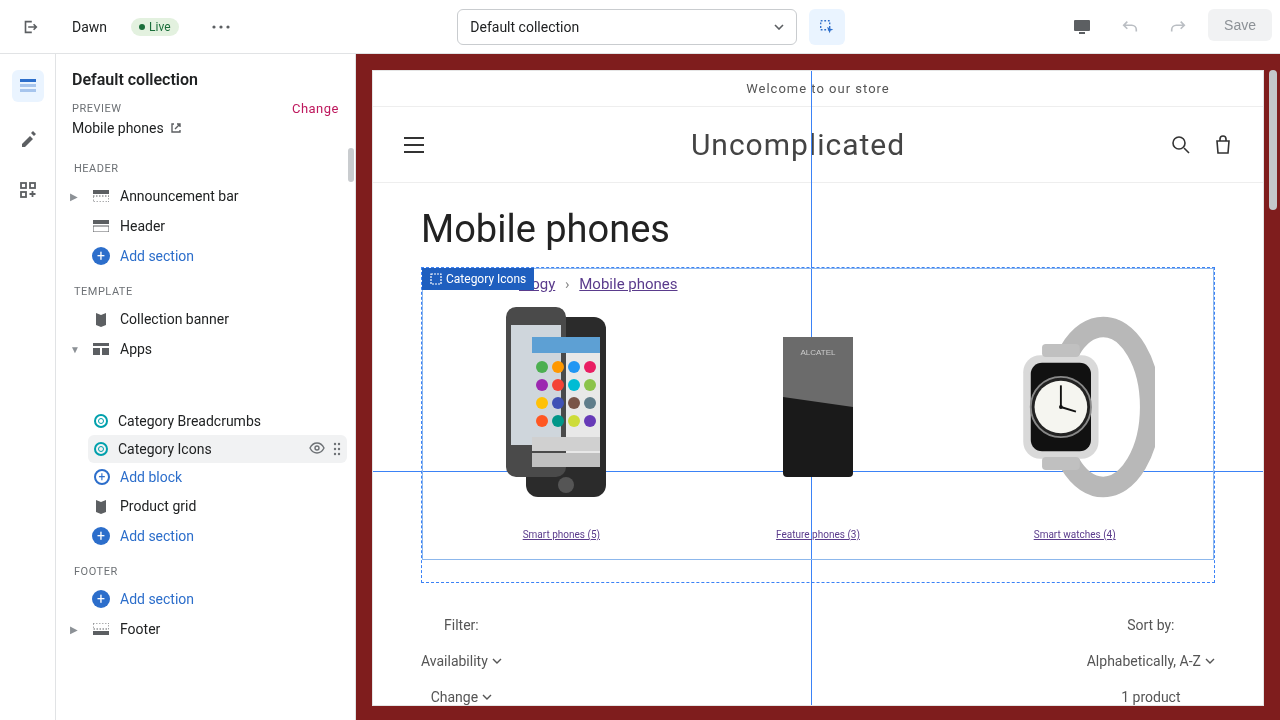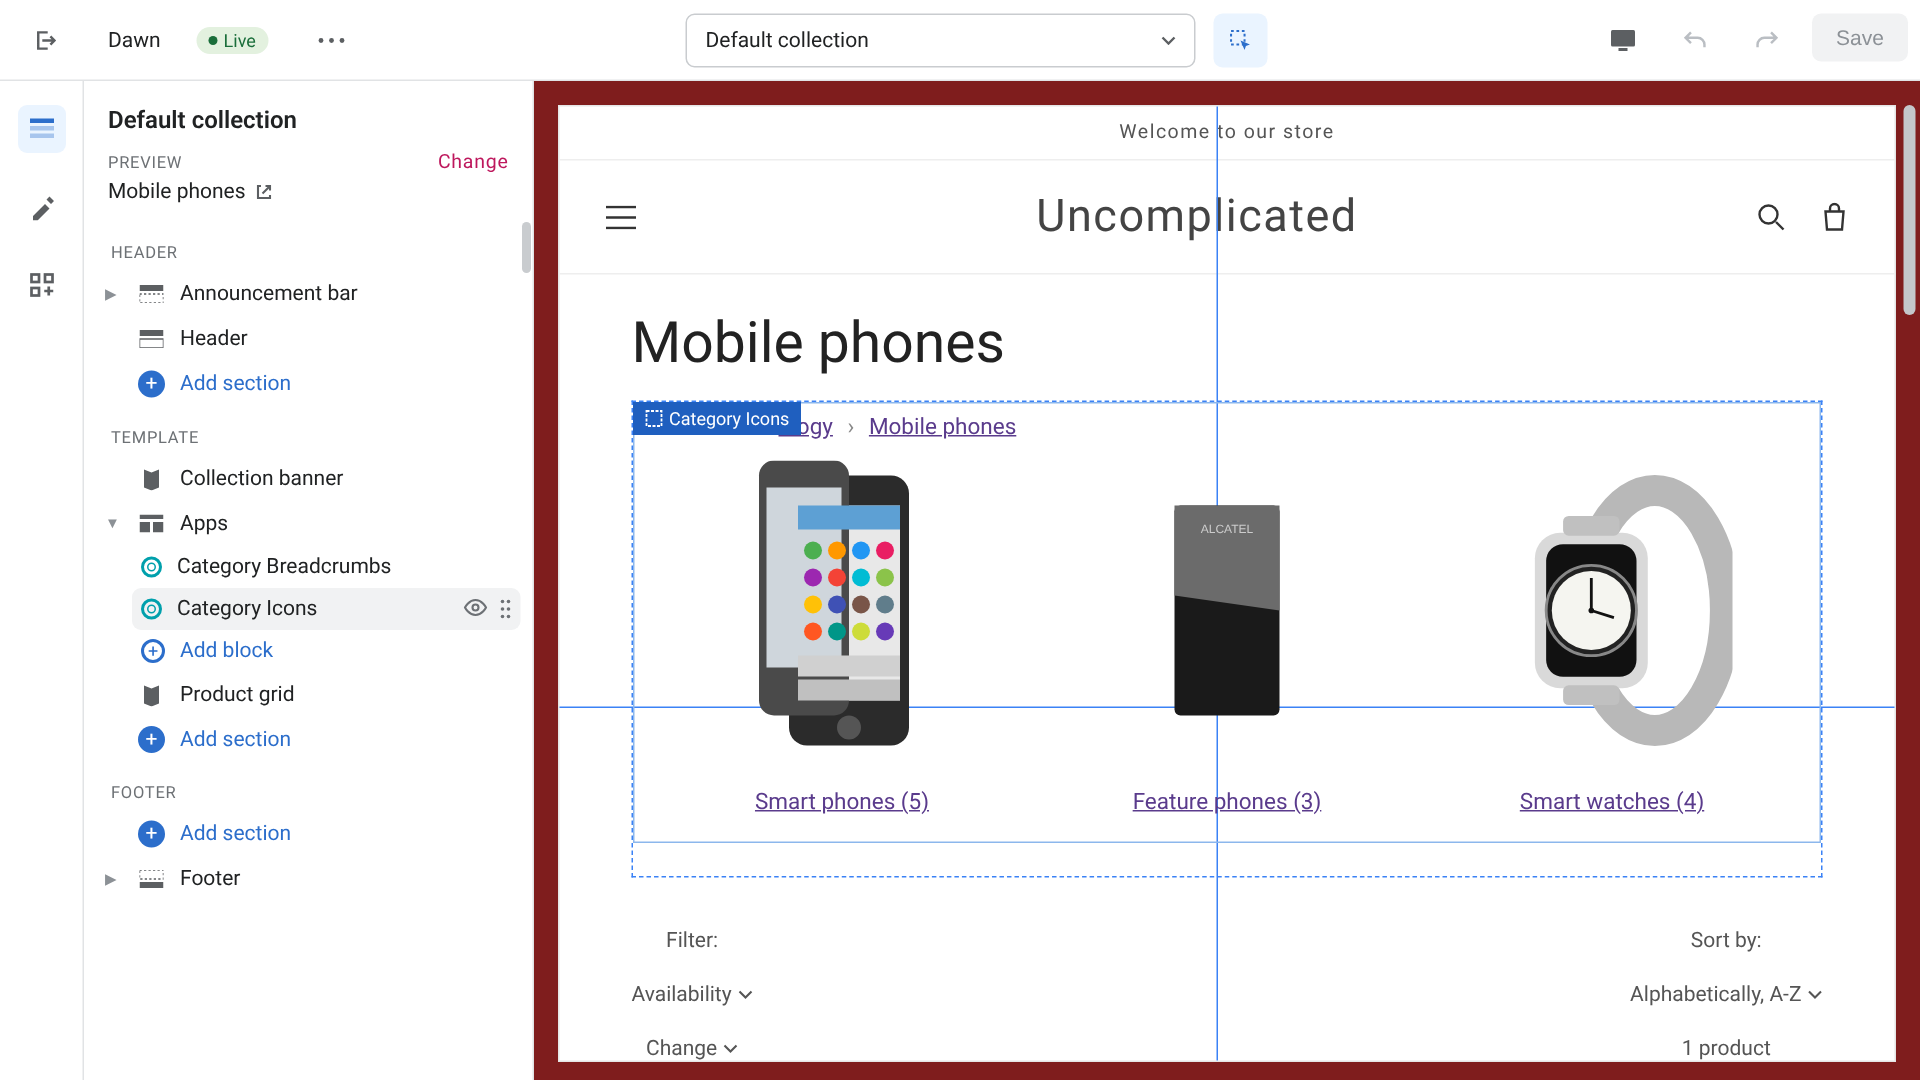--- a/index.html
+++ b/index.html
@@ -29,21 +29,21 @@
 .change-link { color: #be185d; font-size: 13px; text-transform:none; cursor: pointer; }
 .preview-value { display: flex; align-items: center; gap: 6px; margin-top: 4px; font-size: 14px; }
 .tree { flex: 1; overflow-y: auto; padding: 0 8px 16px; position:relative; }
 .tree-scrollbar { position:absolute; right:1px; top:0; width:6px; height:34px; background:#c9cccf; border-radius:3px; }
 .group-label { font-size: 11px; color: #6d7175; text-transform: uppercase; letter-spacing: 0.5px; padding: 14px 10px 6px; }
 .tree-item { display: flex; align-items: center; gap: 10px; padding: 6px 6px; border-radius: 6px; cursor: pointer; font-size: 14px; }
 .tree-item.selected { background: #f1f2f3; }
 .caret { width: 12px; color: #8c9196; font-size: 10px; }
 .caret.spacer { visibility:hidden; }
 .sec-icon { width: 18px; height: 18px; display: flex; align-items: center; justify-content: center; color: #5c5f62; }
-.nested { margin-left: 24px; }
+.nested { margin-left: 24px; margin-top: 43px; }
 .add-link { display: flex; align-items: center; gap: 10px; color: #2c6ecb; padding: 6px 6px; cursor: pointer; font-size:14px; }
 .add-icon { width: 18px; height: 18px; border-radius: 50%; background: #2c6ecb; color: #fff; display: flex; align-items: center; justify-content: center; font-size: 14px; line-height:1; }
 .nested .add-icon { background:#fff; color:#2c6ecb; border:2px solid #2c6ecb; width:16px; height:16px; font-size:12px; }
 .block-icon { width:14px; height:14px; border-radius:50%; border:2px solid #00a0ac; position:relative; }
 .block-icon::after{ content:""; position:absolute; inset:2px; border-radius:50%; border:1px solid #00a0ac; }
 .row-actions { margin-left:auto; display:flex; gap:8px; color:#6d7175; }
 .canvas-wrap { flex: 1; background: #7f1d1d; position: relative; overflow: auto; padding: 16px; }
 .canvas-scrollbar { position:absolute; right:3px; top:16px; width:8px; height:140px; background:#c4c7ca; border-radius:4px; }
 .canvas { width: 100%; min-height: 100%; background: #fff; border: 1px solid #e5e5e5; position: relative; }
 .ruler-v { position:absolute; top:0; bottom:0; width:0; border-left:1px solid #3b82f6; left: 438px; pointer-events:none; }
@@ -55,21 +55,21 @@
 .coll-title { font-size: 38px; font-weight: 400; padding: 24px 48px 16px; color:#222; }
 .apps-section { margin: 0 48px 24px; position: relative; border: 1px dashed #3b82f6; padding-bottom:22px; }
 .apps-inner { border: 1px solid #8cb7ec; padding: 0 0 18px; position:relative; }
 .section-tag { position: absolute; top: -1px; left: -1px; background: #1f5fbf; color: #fff; font-size: 12px; padding: 4px 8px; display: flex; align-items: center; gap: 4px; z-index:2; }
 .crumbs { padding: 6px 20px 4px 96px; font-size: 15px; }
 .crumbs a { color: #5a3b8c; text-decoration: underline; }
 .crumbs .sep { margin: 0 6px; color: #888; }
 .icons-row { display: flex; justify-content: space-around; padding: 10px 20px 0; gap:20px; }
 .cat { text-align: center; flex:1; }
 .cat-img { width: 160px; height: 200px; margin: 0 auto 18px; display:flex; align-items:center; justify-content:center; }
-.cat a { color: #5a3b8c; text-decoration: underline; font-size: 15px; }
+.cat a { color: #5a3b8c; text-decoration: underline; font-size: 10px; }
 .filter-row { display: flex; align-items: center; justify-content: space-between; padding: 10px 48px 0; font-size: 14px; color: #555; }
 .filter-left, .filter-right { display: flex; align-items: center; gap: 20px; flex-direction: column; }
 .filter-item { display:flex; align-items:center; gap:4px; cursor:pointer; }
 svg { display:block; }
 </style>
 </head>
 <body>
 
 <div class="app">
   <div class="topbar">

